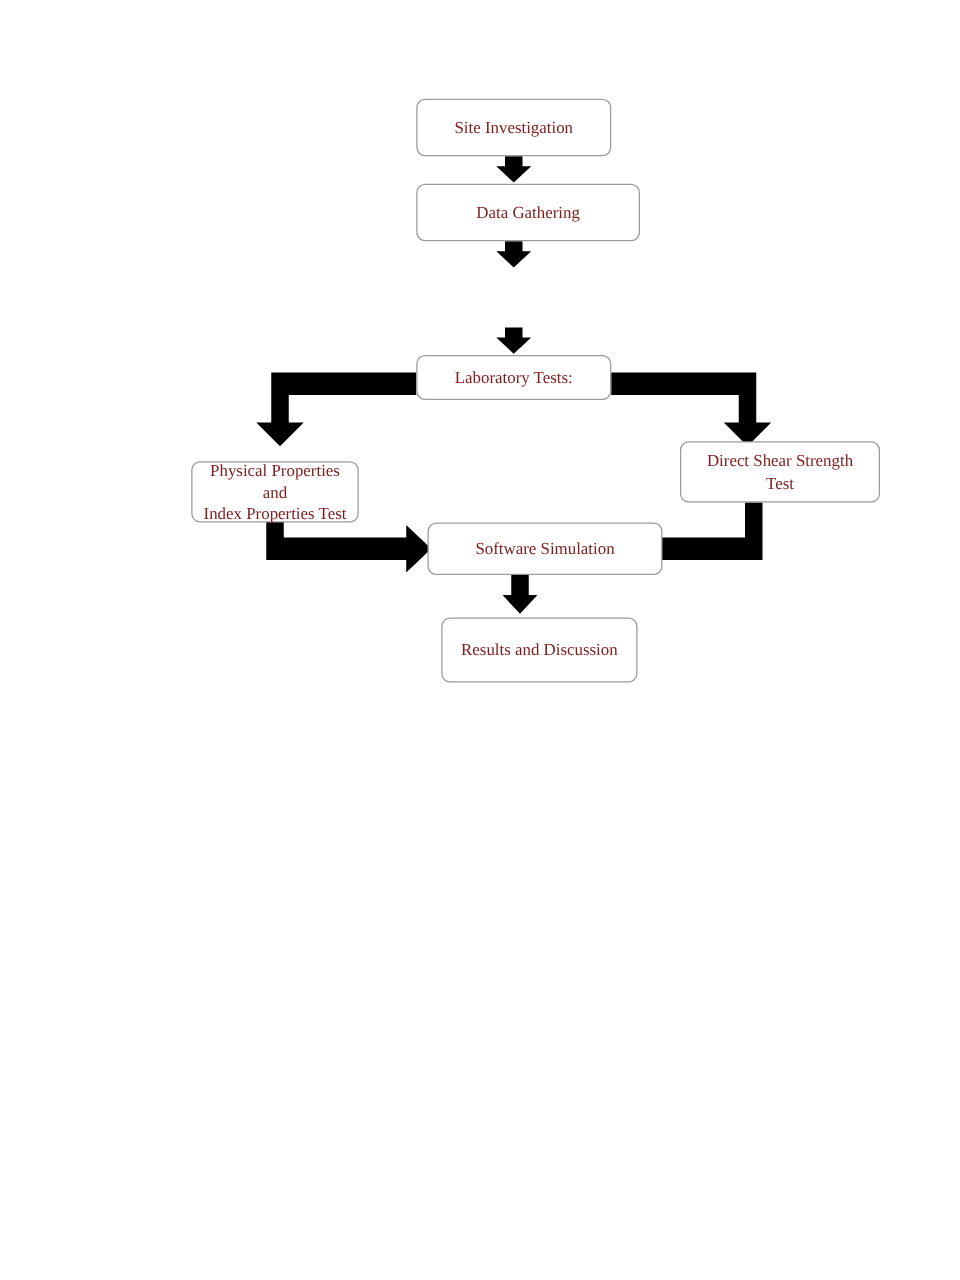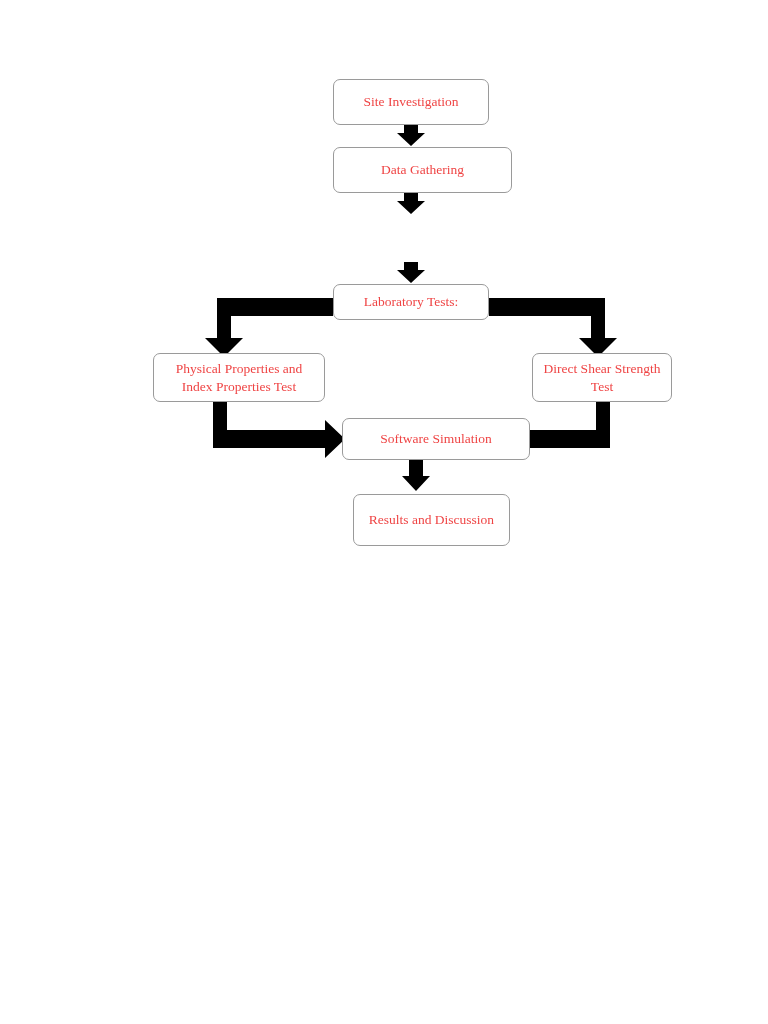--- a/index.html
+++ b/index.html
@@ -26,39 +26,39 @@
   .node {
     position: absolute;
     box-sizing: border-box;
     background: #ffffff;
     border: 1px solid #9a9a9a;
     border-radius: 7px;
     display: flex;
     align-items: center;
     justify-content: center;
     text-align: center;
-    color: #ef4444;
+    color: #7f1d1d;
     font-size: 13.5px;
     line-height: 1.28;
     padding: 2px 6px;
     z-index: 3;
   }
 
   .node-label {
     display: block;
     white-space: pre-line;
   }
 
   
   #node-site-investigation { left: 333px; top: 79px;  width: 156px; height: 46px; }
   #node-data-gathering     { left: 333px; top: 147px; width: 179px; height: 46px; }
   #node-soil-sampling      { left: 333px; top: 215px; width: 156px; height: 47px; }
   #node-laboratory-tests   { left: 333px; top: 284px; width: 156px; height: 36px; }
-  #node-physical-properties{ left: 153px; top: 353px; width: 172px; height: 49px; align-items: center; }
-  #node-direct-shear       { left: 532px; top: 353px; width: 140px; height: 49px; }
+  #node-physical-properties{ left: 153px; top: 369px; width: 134px; height: 49px; align-items: center; }
+  #node-direct-shear       { left: 544px; top: 353px; width: 160px; height: 49px; }
   #node-software-simulation{ left: 342px; top: 418px; width: 188px; height: 42px; }
   #node-results-discussion { left: 337px; top: 494px; width: 157px; height: 52px; margin-left: 16px; }
 
   
   #connector-layer {
     position: absolute;
     left: 0;
     top: 0;
     width: 768px;
     height: 1024px;

